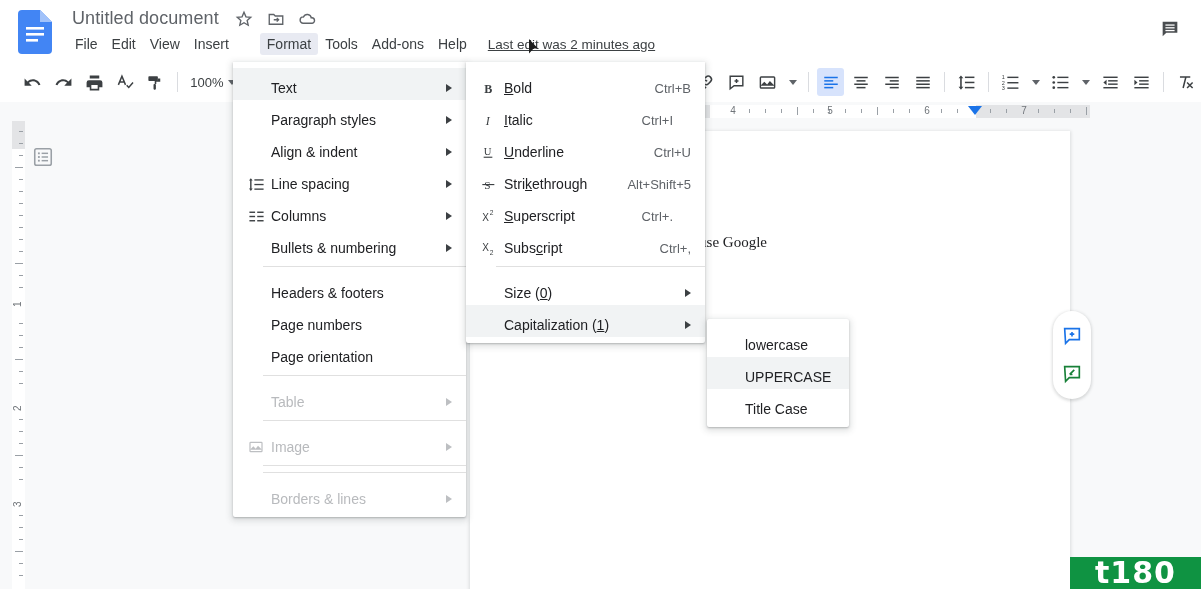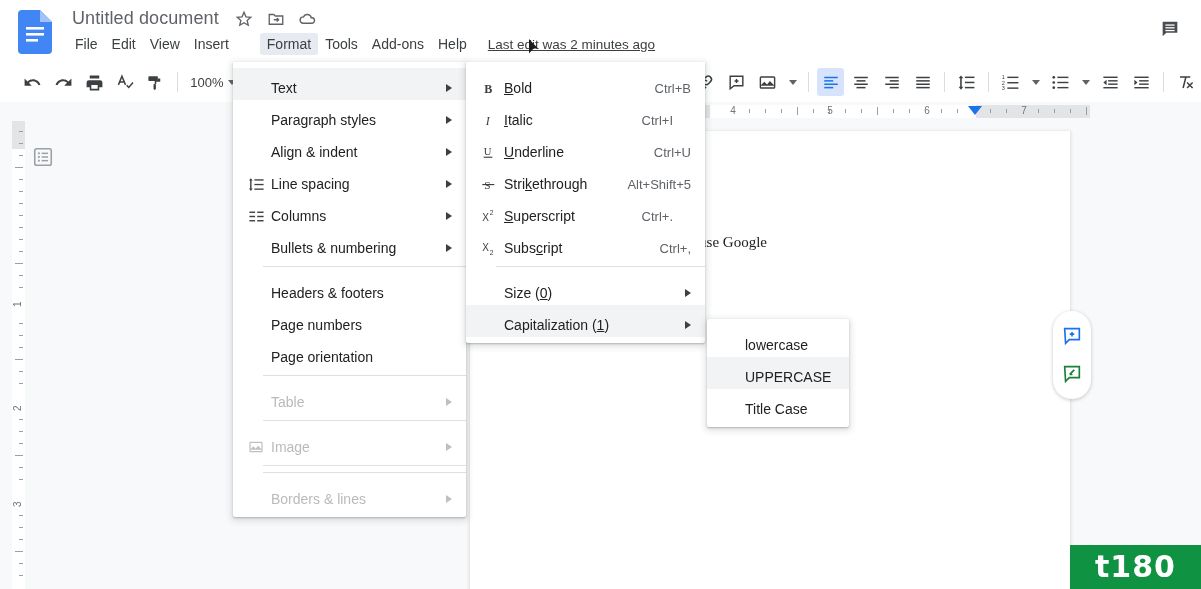--- a/index.html
+++ b/index.html
@@ -141,21 +141,21 @@
   .msep { height: 1px; background: #e0e0e0; margin: 6px 0 6px 30px; }
   .u { text-decoration: underline; }
 
   #formatMenu { left: 233px; top: 62px; width: 233px; }
   #textMenu { left: 466px; top: 62px; width: 239px; }
   #capMenu { left: 707px; top: 319px; width: 142px; border-radius: 2px; }
   #capMenu .mi { padding-left: 0; justify-content: flex-start; }
   #capMenu .mi .lbl { padding-left: 38px; }
 
   .watermark {
-    position: absolute; right: 0; bottom: 0; width: 131px; height: 44px;
+    position: absolute; right: 0; bottom: 0; width: 131px; height: 32px;
     background: #0f9342; display: flex; align-items: center; justify-content: center;
     z-index: 80;
   }
   .watermark .wm-text {
     font-family: "DejaVu Sans", sans-serif; font-weight: 700; font-size: 30px;
     color: #ffffff; letter-spacing: 1px; line-height: 1;
   }
   .cursor-arrow { position: absolute; left: 528px; top: 38px; z-index: 90; pointer-events: none; }
 </style>
 </head>

